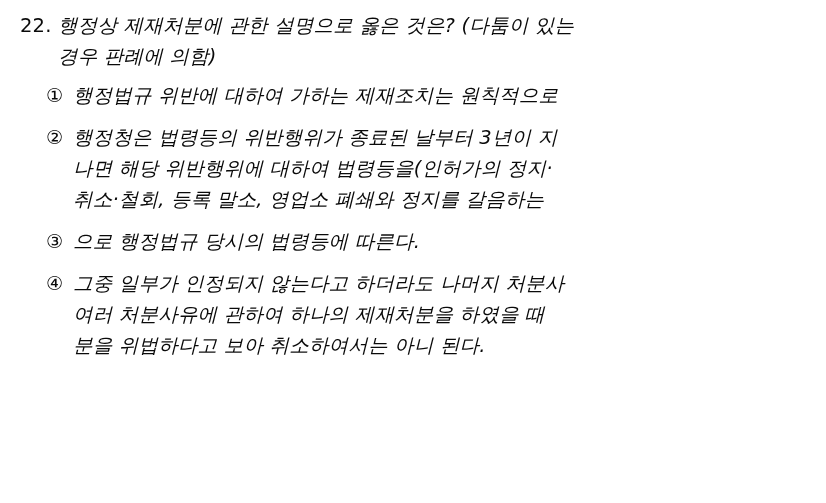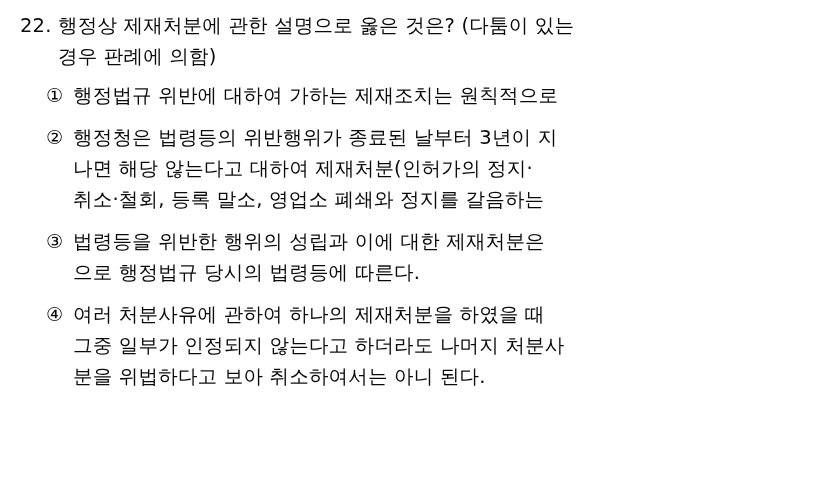--- a/index.html
+++ b/index.html
@@ -37,20 +37,21 @@
     width: 38px;
     padding-right: 9px;
     box-sizing: border-box;
     white-space: nowrap;
   }
   .q-text {
     flex: 1 1 auto;
     text-align: justify;
     text-justify: inter-character;
     word-break: keep-all;
+    font-style: italic;
   }
   .q-text .line {
     display: block;
     white-space: pre;
   }
   .choices {
     margin-top: 8px;
     padding-left: 26px;
   }
   .choice {
@@ -66,20 +67,21 @@
     width: 27px;
     text-align: left;
     font-size: 19px;
   }
   .choice-body {
     flex: 1 1 auto;
   }
   .choice-body .line {
     display: block;
     white-space: pre;
+    font-style: italic;
   }
 </style>
 </head>
 <body>
 
 <div class="page">
   <div class="question">
     <div class="q-head">
       <div class="q-number">22.</div>
       <div class="q-text">
@@ -94,37 +96,36 @@
         <div class="choice-marker">①</div>
         <div class="choice-body">
           <span class="line">행정법규 위반에 대하여 가하는 제재조치는 원칙적으로</span>
         </div>
       </div>
 
       <div class="choice">
         <div class="choice-marker">②</div>
         <div class="choice-body">
           <span class="line">행정청은 법령등의 위반행위가 종료된 날부터 3년이 지</span>
-          <span class="line">나면 해당 않는다고 대하여 제재처분(인허가의 정지·</span>
+          <span class="line">나면 해당 위반행위에 대하여 법령등을(인허가의 정지·</span>
           <span class="line">취소·철회, 등록 말소, 영업소 폐쇄와 정지를 갈음하는</span>
         </div>
       </div>
 
       <div class="choice">
         <div class="choice-marker">③</div>
         <div class="choice-body">
-          <span class="line">법령등을 위반한 행위의 성립과 이에 대한 제재처분은</span>
           <span class="line">으로 행정법규 당시의 법령등에 따른다.</span>
         </div>
       </div>
 
       <div class="choice">
         <div class="choice-marker">④</div>
         <div class="choice-body">
+          <span class="line">그중 일부가 인정되지 않는다고 하더라도 나머지 처분사</span>
           <span class="line">여러 처분사유에 관하여 하나의 제재처분을 하였을 때</span>
-          <span class="line">그중 일부가 인정되지 않는다고 하더라도 나머지 처분사</span>
           <span class="line">분을 위법하다고 보아 취소하여서는 아니 된다.</span>
         </div>
       </div>
 
     </div>
   </div>
 </div>
 
 </body></html>

